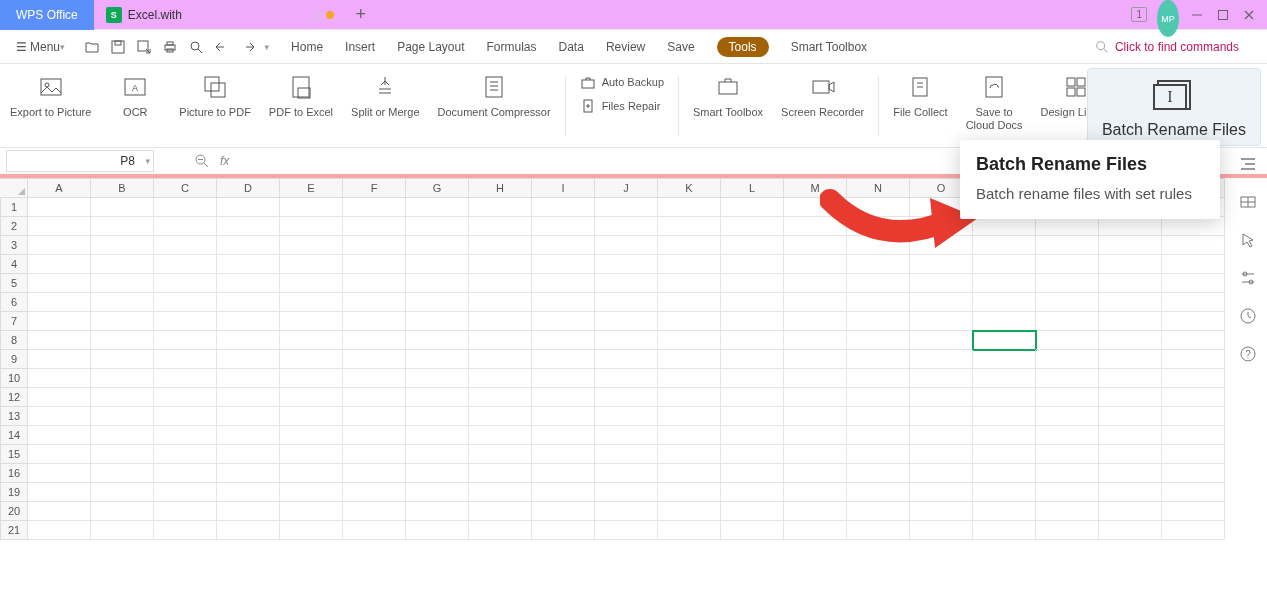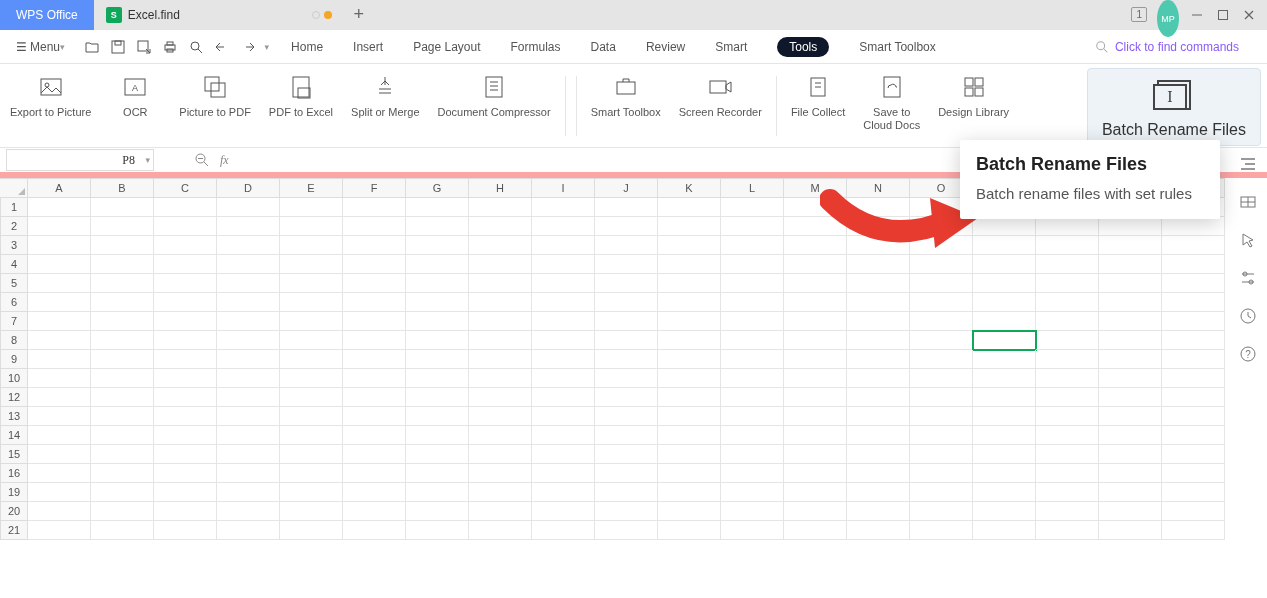--- a/index.html
+++ b/index.html
@@ -1,59 +1,59 @@
 <!DOCTYPE html>
 <html><head>
 <meta charset="utf-8">
 <style>
 * { box-sizing: border-box; margin: 0; padding: 0; }
 body { font-family: -apple-system, BlinkMacSystemFont, "Segoe UI", Arial, sans-serif; font-size: 12px; color: #333; background: #fff; overflow: hidden; width: 1267px; height: 598px; }
 
 
-.title-bar { height: 30px; display: flex; align-items: center; background: #e5e5e5; border-bottom: 1px solid #e5e5e5; }
+.title-bar { height: 30px; display: flex; align-items: center; background: #f0abfc; border-bottom: 1px solid #e5e5e5; }
 .app-tab { background: #5b8ff9; color: #fff; padding: 0 16px; height: 30px; display: flex; align-items: center; font-size: 12px; }
 .doc-tab { display: flex; align-items: center; padding: 0 12px; height: 30px; gap: 6px; }
 .doc-icon { width: 16px; height: 16px; background: #0fa85b; border-radius: 2px; display: flex; align-items: center; justify-content: center; color: #fff; font-size: 9px; font-weight: bold; }
 .tab-dots { display: flex; gap: 4px; margin-left: 120px; align-items: center; }
 .dot-gray { width: 8px; height: 8px; border: 1px solid #ccc; border-radius: 50%; }
 .dot-orange { width: 8px; height: 8px; background: #f5a623; border-radius: 50%; }
 .plus-tab { width: 30px; height: 30px; display: flex; align-items: center; justify-content: center; color: #666; font-size: 18px; margin-left: 12px; }
 .title-right { margin-left: auto; display: flex; align-items: center; gap: 10px; padding-right: 10px; }
 .notif-badge { border: 1px solid #999; padding: 1px 4px; font-size: 10px; color: #666; border-radius: 2px; }
 .avatar { width: 22px; height: 37px; border-radius: 50%; background: #4ec9b0; color: #fff; display: flex; align-items: center; justify-content: center; font-size: 9px; margin-top: 8px; }
 .win-btn { width: 16px; height: 16px; color: #666; display: flex; align-items: center; justify-content: center; }
 
 
 .menu-bar { height: 34px; display: flex; align-items: center; padding: 0 8px; gap: 4px; border-bottom: 1px solid #e5e5e5; }
 .menu-btn { display: flex; align-items: center; padding: 4px 8px; color: #555; }
 .hamburger { display: inline-block; width: 14px; }
 .hamburger::before { content: "☰"; }
 .chev { font-size: 9px; color: #999; }
 .qat { display: flex; gap: 8px; margin-left: 6px; align-items: center; }
 .qat .ic { width: 18px; height: 18px; color: #555; display: flex; align-items: center; justify-content: center; }
-.menu-tabs { display: flex; gap: 30px; margin-left: 18px; align-items: center; }
+.menu-tabs { display: flex; gap: 22px; margin-left: 18px; align-items: center; }
 .menu-tabs span { color: #555; cursor: pointer; }
-.menu-tabs .active { background: #0f172a; color: #fff; padding: 3px 12px; border-radius: 11px; }
-.search-box { margin-left: auto; display: flex; align-items: center; gap: 6px; color: #8b5cf6; padding-right: 20px; }
+.menu-tabs .active { background: #a16207; color: #fff; padding: 3px 12px; border-radius: 11px; }
+.search-box { margin-left: auto; display: flex; align-items: center; gap: 6px; color: #be185d; padding-right: 20px; }
 
 
 .ribbon { height: 84px; display: flex; align-items: flex-start; padding: 6px 4px 0 4px; gap: 6px; border-bottom: 1px solid #e5e5e5; position: relative; }
 .tool { display: flex; flex-direction: column; align-items: center; justify-content: flex-start; gap: 6px; padding: 4px 6px; min-width: 64px; text-align: center; }
 .tool .ic { width: 26px; height: 26px; color: #555; display: flex; align-items: center; justify-content: center; }
 .tool .lbl { color: #555; font-size: 11px; line-height: 13px; }
 .sep { width: 1px; background: #e5e5e5; height: 60px; margin: 6px 2px; }
 .stack { display: flex; flex-direction: column; gap: 8px; padding: 4px 6px; }
 .stack .row { display: flex; align-items: center; gap: 6px; color: #555; font-size: 11px; }
 .stack .row .ic { width: 16px; height: 16px; display: flex; align-items: center; justify-content: center; }
 .tool-highlight { background: #eef3f8; border: 1px solid #d8e2ec; border-radius: 4px; padding: 8px 14px 6px 14px; display: flex; flex-direction: column; align-items: center; gap: 8px; position: absolute; right: 6px; top: 4px; }
 .tool-highlight .big-ic { width: 44px; height: 36px; }
 .tool-highlight .lbl { font-size: 16px; color: #333; }
 
 
-.formula-bar { height: 30px; display: flex; align-items: center; border-bottom: 6px solid #fca5a5; font-family: Liberation Serif, serif; }
+.formula-bar { height: 30px; display: flex; align-items: center; border-bottom: 4px solid #fca5a5; }
 .name-box { width: 148px; height: 22px; border: 1px solid #ddd; margin-left: 6px; display: flex; align-items: center; justify-content: flex-end; padding-right: 18px; position: relative; }
 .name-box .dd { position: absolute; right: 3px; font-size: 9px; color: #999; }
 .zoom-ic { margin-left: 40px; color: #888; }
 .fx { margin-left: 10px; font-style: italic; color: #888; }
 
 
 .grid-wrap { position: relative; }
 .col-headers { display: flex; height: 20px; }
 .corner { width: 28px; border: 1px solid #ddd; border-left: none; background: #f7f7f7; position: relative; }
 .corner::after { content: ""; position: absolute; right: 2px; bottom: 2px; border-left: 7px solid transparent; border-bottom: 7px solid #bbb; }
@@ -80,21 +80,21 @@
 
 svg { display: block; }
 </style>
 </head>
 <body>
 
 <div class="title-bar">
   <div class="app-tab">WPS Office</div>
   <div class="doc-tab">
     <div class="doc-icon">S</div>
-    <span>Excel.find</span>
+    <span>Excel.with</span>
   </div>
   <div class="tab-dots">
     <div class="dot-gray"></div>
     <div class="dot-orange"></div>
   </div>
   <div class="plus-tab">+</div>
   <div class="title-right">
     <div class="notif-badge">1</div>
     <div class="avatar">MP</div>
     <div class="win-btn">
@@ -165,21 +165,21 @@
       </div>
     <span class="chev">▾</span>
   </div>
   <div class="menu-tabs">
     <span>Home</span>
     <span>Insert</span>
     <span>Page Layout</span>
     <span>Formulas</span>
     <span>Data</span>
     <span>Review</span>
-    <span>Smart</span>
+    <span>Save</span>
     <span class="active">Tools</span>
     <span>Smart Toolbox</span>
   </div>
   <div class="search-box">
     <svg width="14" height="14" viewBox="0 0 16 16">
         <circle cx="6.5" cy="6.5" r="4.5" fill="none" stroke="#aaa" stroke-width="1.2"></circle>
         <line x1="10" y1="10" x2="14" y2="14" stroke="#aaa" stroke-width="1.2"></line>
       </svg>
     <span>Click to find commands</span>
   </div>
@@ -234,20 +234,40 @@
   <div class="tool" style="min-width:110px">
     <div class="ic">
         <svg width="26" height="26" viewBox="0 0 26 26">
           <rect x="5" y="3" width="16" height="20" fill="none" stroke="#555"></rect>
           <path d="M9 8h8M9 12h8M9 16h8" stroke="#555"></path>
         </svg>
       </div>
     <div class="lbl">Document Compressor</div>
   </div>
   <div class="sep"></div>
+  <div class="stack">
+    <div class="row">
+      <div class="ic">
+          <svg width="16" height="16" viewBox="0 0 16 16">
+            <rect x="2" y="6" width="12" height="8" fill="none" stroke="#555"></rect>
+            <path d="M6 6V4h4v2" fill="none" stroke="#555"></path>
+          </svg>
+        </div>
+      <span>Auto Backup</span>
+    </div>
+    <div class="row">
+      <div class="ic">
+          <svg width="16" height="16" viewBox="0 0 16 16">
+            <rect x="4" y="2" width="8" height="12" fill="none" stroke="#555"></rect>
+            <path d="M8 6v4M6 8h4" stroke="#555"></path>
+          </svg>
+        </div>
+      <span>Files Repair</span>
+    </div>
+  </div>
   <div class="sep"></div>
   <div class="tool">
     <div class="ic">
         <svg width="26" height="26" viewBox="0 0 26 26">
           <rect x="4" y="8" width="18" height="12" fill="none" stroke="#555"></rect>
           <path d="M10 8V5h6v3" fill="none" stroke="#555"></path>
         </svg>
       </div>
     <div class="lbl">Smart Toolbox</div>
   </div>

